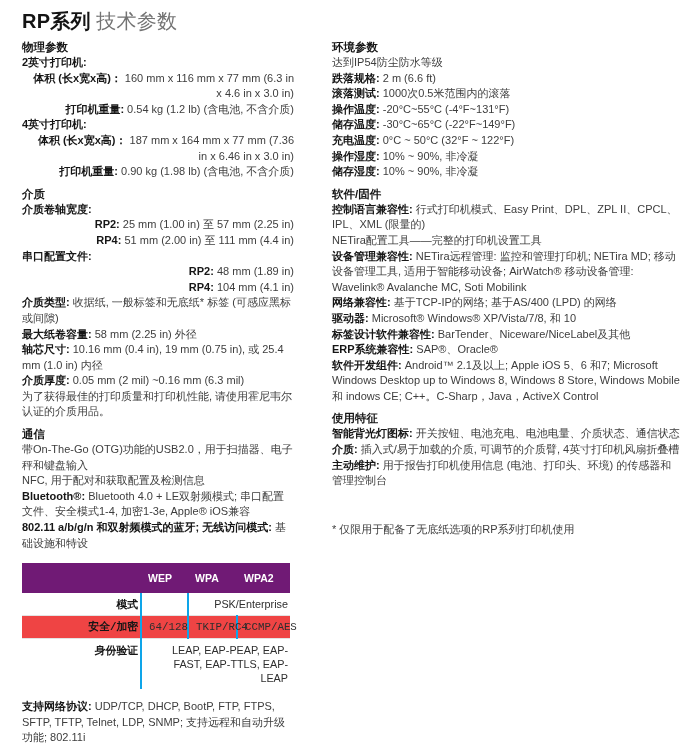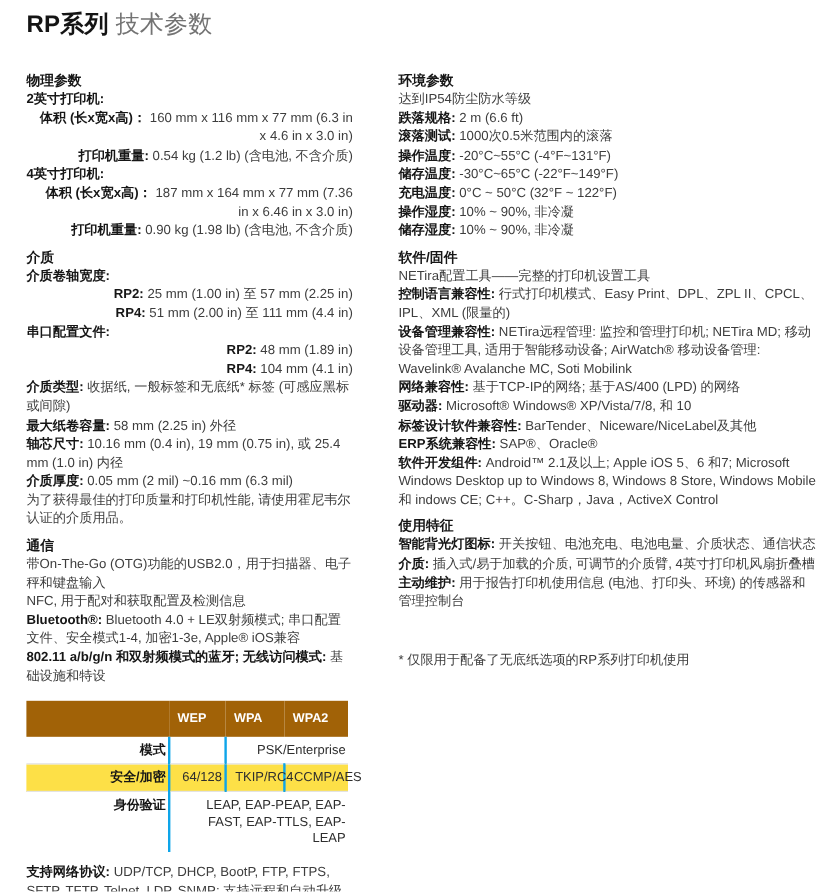--- a/index.html
+++ b/index.html
@@ -4,49 +4,49 @@
 <style>
   * { margin:0; padding:0; box-sizing:border-box; }
   html,body { background:#ffffff; }
   body {
     width:691px; height:743px;
     font-family:"Liberation Sans","DejaVu Sans",sans-serif;
     color:#3d3d3d;
     overflow:hidden;
   }
   .page { position:relative; width:691px; height:743px; padding:9px 20px 0 22px; overflow:hidden; }
-  .title { font-size:20px; line-height:24px; margin-bottom:21px; letter-spacing:0.2px; }
+  .title { font-size:20px; line-height:24px; letter-spacing:0.2px; }
   .title .t-bold { font-weight:bold; color:#141414; }
   .title .t-light { color:#737373; font-weight:normal; }
   .cols { display:flex; align-items:flex-start; }
   .col-left { width:272px; margin-right:6px; flex:none; }
   .col-right { width:348px; flex:none;margin-left:32px; }
   .section { margin-bottom:4px; }
   .sec-heading { font-size:11.5px; line-height:16px; font-weight:bold; color:#161616; margin-top:6px; }
   .line { font-size:11px; line-height:15.6px; color:#3d3d3d; }
   .line b { color:#161616; font-weight:bold; }
   .line.indent { padding-left:9px;text-align:right; }
   .wifi-table { border-collapse:collapse; margin-top:12px; width:268px; table-layout:fixed; }
   .wifi-table col.c-label { width:119px; }
   .wifi-table col.c-wep { width:47px; }
   .wifi-table col.c-wpa { width:49px; }
   .wifi-table col.c-wpa2 { width:53px; }
   .wifi-table th {
-    background:#a16207; color:#ffffff; font-weight:bold;
+    background:#701a75; color:#ffffff; font-weight:bold;
     font-size:10.5px; text-align:left; padding:3px 0 3px 7px; height:30px;
   }
   .wifi-table td {
     font-size:10.8px; line-height:14px; color:#2e2e2e;
     padding:4px 2px 4px 7px; vertical-align:top;text-align:right;
   }
   .wifi-table td.lbl { font-weight:bold; color:#161616; }
   .wifi-table tbody tr { border-bottom:1px solid #e3e3e3; }
   .wifi-table tbody tr:last-child { border-bottom:none; }
   .wifi-table td.sep { border-left:2px solid #0ea5e9; }
-  .wifi-table tr.shaded td { background:#fde047; }
+  .wifi-table tr.shaded td { background:#ef4444;font-family:Liberation Mono, monospace; }
   .protocols { margin-top:10px; }
   .footnote { font-size:11px; line-height:15.6px; color:#3d3d3d; margin-top:33px; }
 </style>
 </head>
 <body>
 
 <div class="page">
 
   <h1 class="title"><span class="t-bold">RP系列</span> <span class="t-light">技术参数</span></h1>
 
@@ -143,22 +143,22 @@
             <p class="line"><b>储存温度:</b> -30°C~65°C (-22°F~149°F)</p>
             <p class="line"><b>充电温度:</b> 0°C ~ 50°C (32°F ~ 122°F)</p>
             <p class="line"><b>操作湿度:</b> 10% ~ 90%, 非冷凝</p>
             <p class="line"><b>储存湿度:</b> 10% ~ 90%, 非冷凝</p>
           </div>
       </section>
 
       <section class="section">
         <h2 class="sec-heading">软件/固件</h2>
         <div>
+            <p class="line"><b>控制语言兼容性:</b> 行式打印机模式、Easy Print、DPL、ZPL II、CPCL、IPL、XML (限量的)</p>
             <p class="line">NETira配置工具——完整的打印机设置工具</p>
-            <p class="line"><b>控制语言兼容性:</b> 行式打印机模式、Easy Print、DPL、ZPL II、CPCL、IPL、XML (限量的)</p>
             <p class="line"><b>设备管理兼容性:</b> NETira远程管理: 监控和管理打印机; NETira MD; 移动设备管理工具, 适用于智能移动设备;  AirWatch® 移动设备管理: Wavelink® Avalanche MC, Soti Mobilink</p>
             <p class="line"><b>网络兼容性:</b> 基于TCP-IP的网络; 基于AS/400 (LPD) 的网络</p>
             <p class="line"><b>驱动器:</b> Microsoft® Windows® XP/Vista/7/8, 和 10</p>
             <p class="line"><b>标签设计软件兼容性:</b> BarTender、Niceware/NiceLabel及其他</p>
             <p class="line"><b>ERP系统兼容性:</b> SAP®、Oracle®</p>
             <p class="line"><b>软件开发组件:</b> Android™ 2.1及以上; Apple iOS 5、6 和7; Microsoft Windows Desktop up to Windows 8, Windows 8 Store, Windows Mobile 和 indows CE; C++。C-Sharp，Java，ActiveX Control</p>
           </div>
       </section>
 
       <section class="section">

